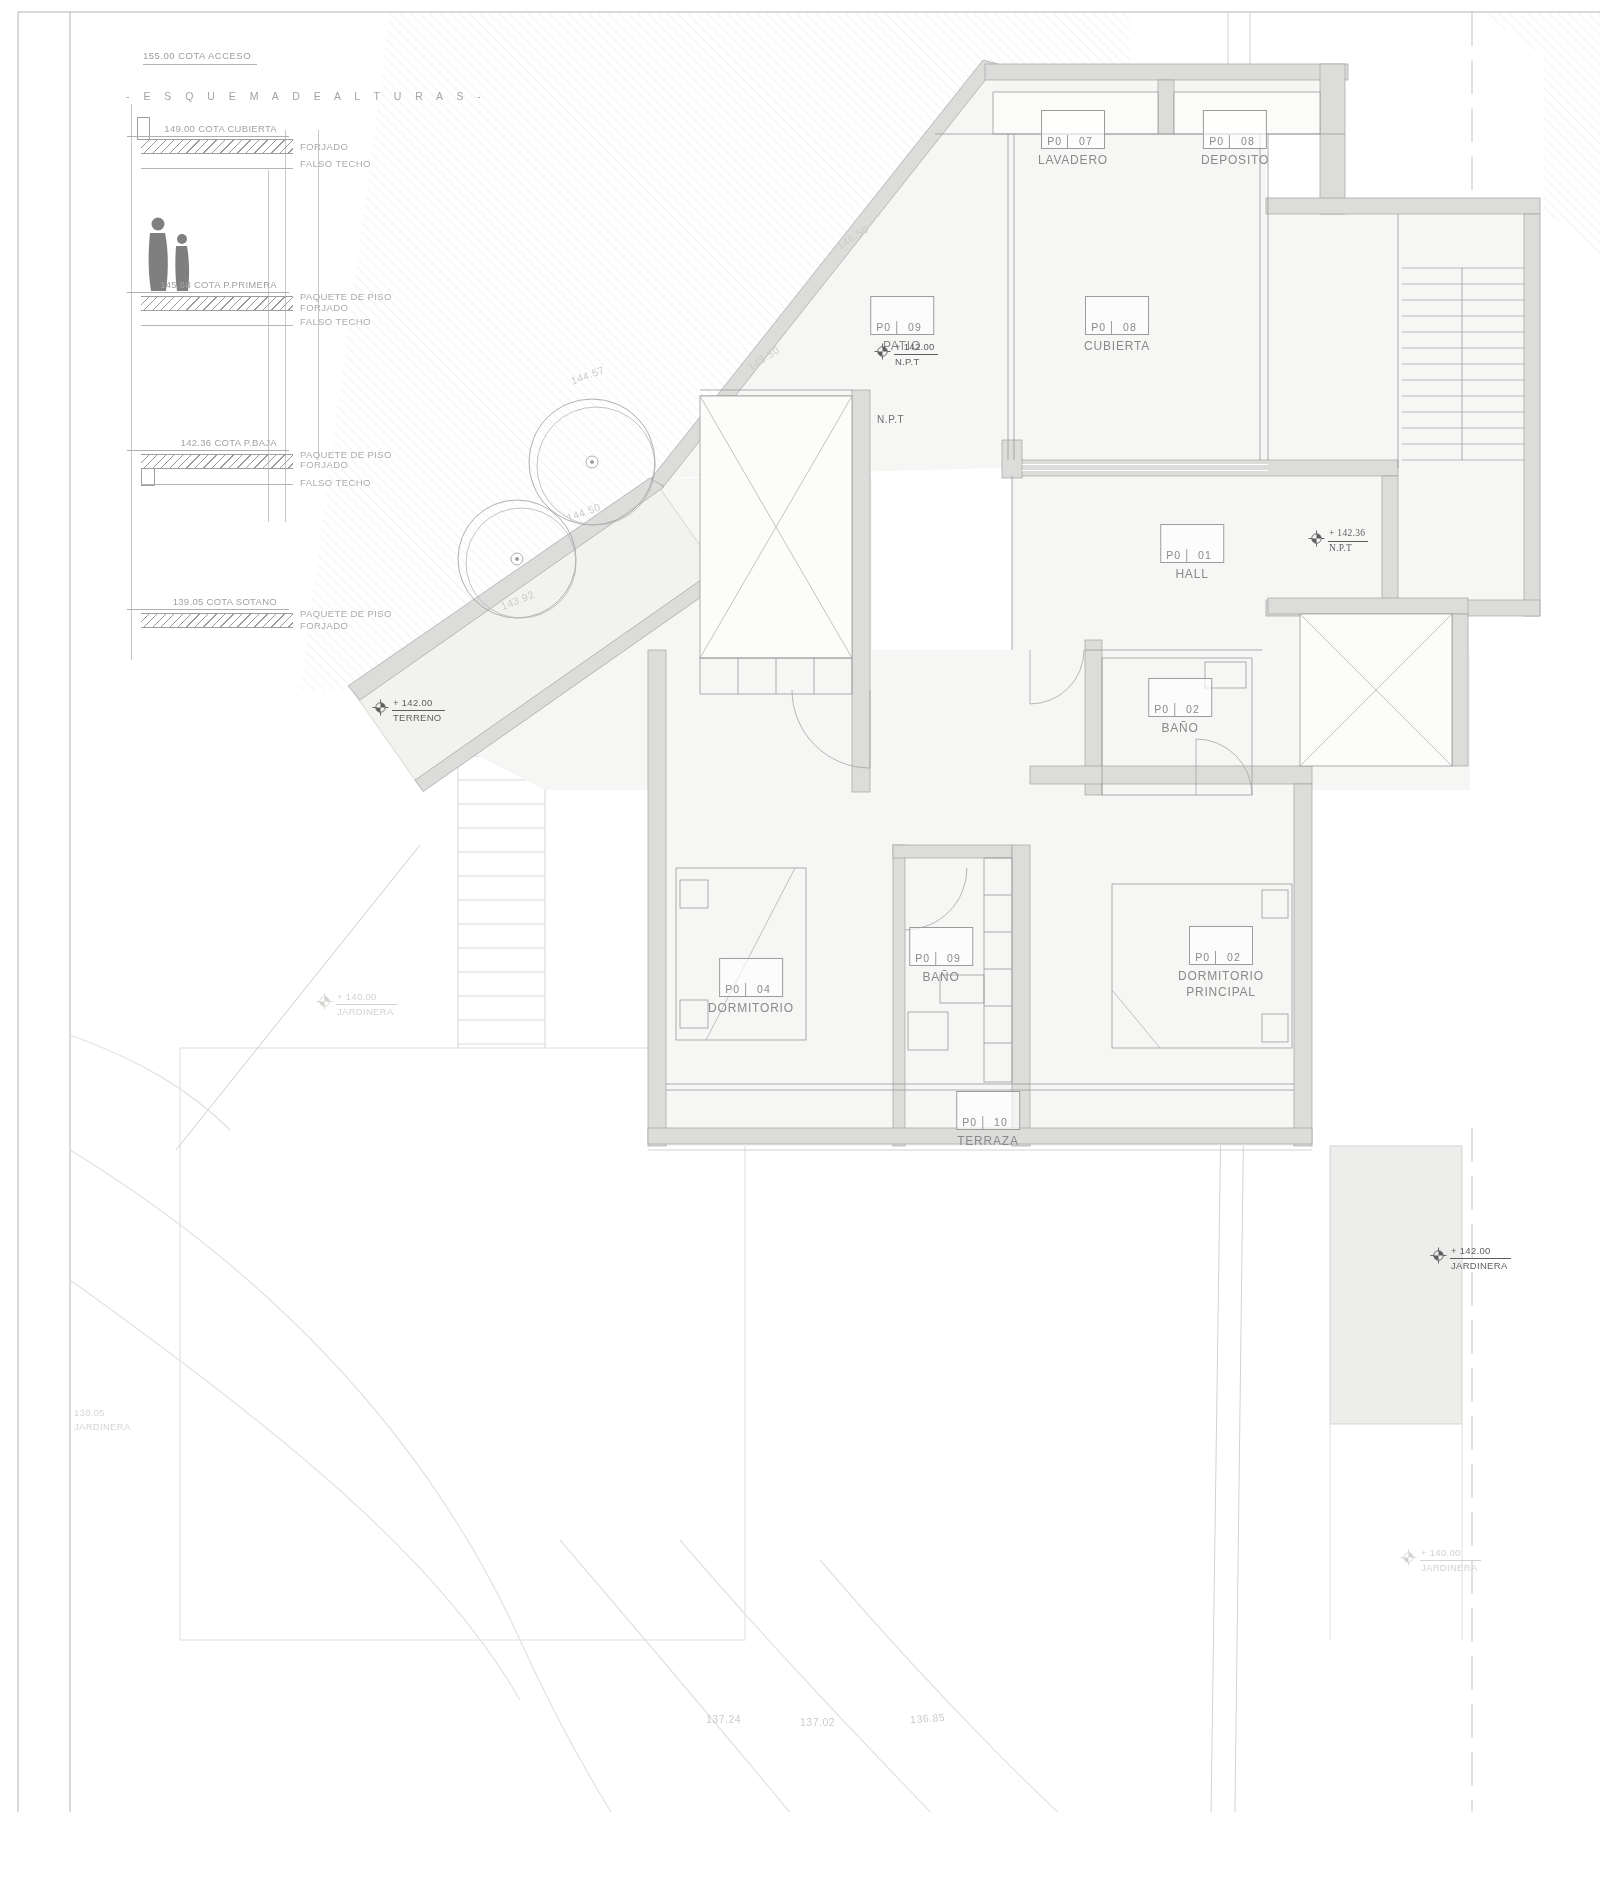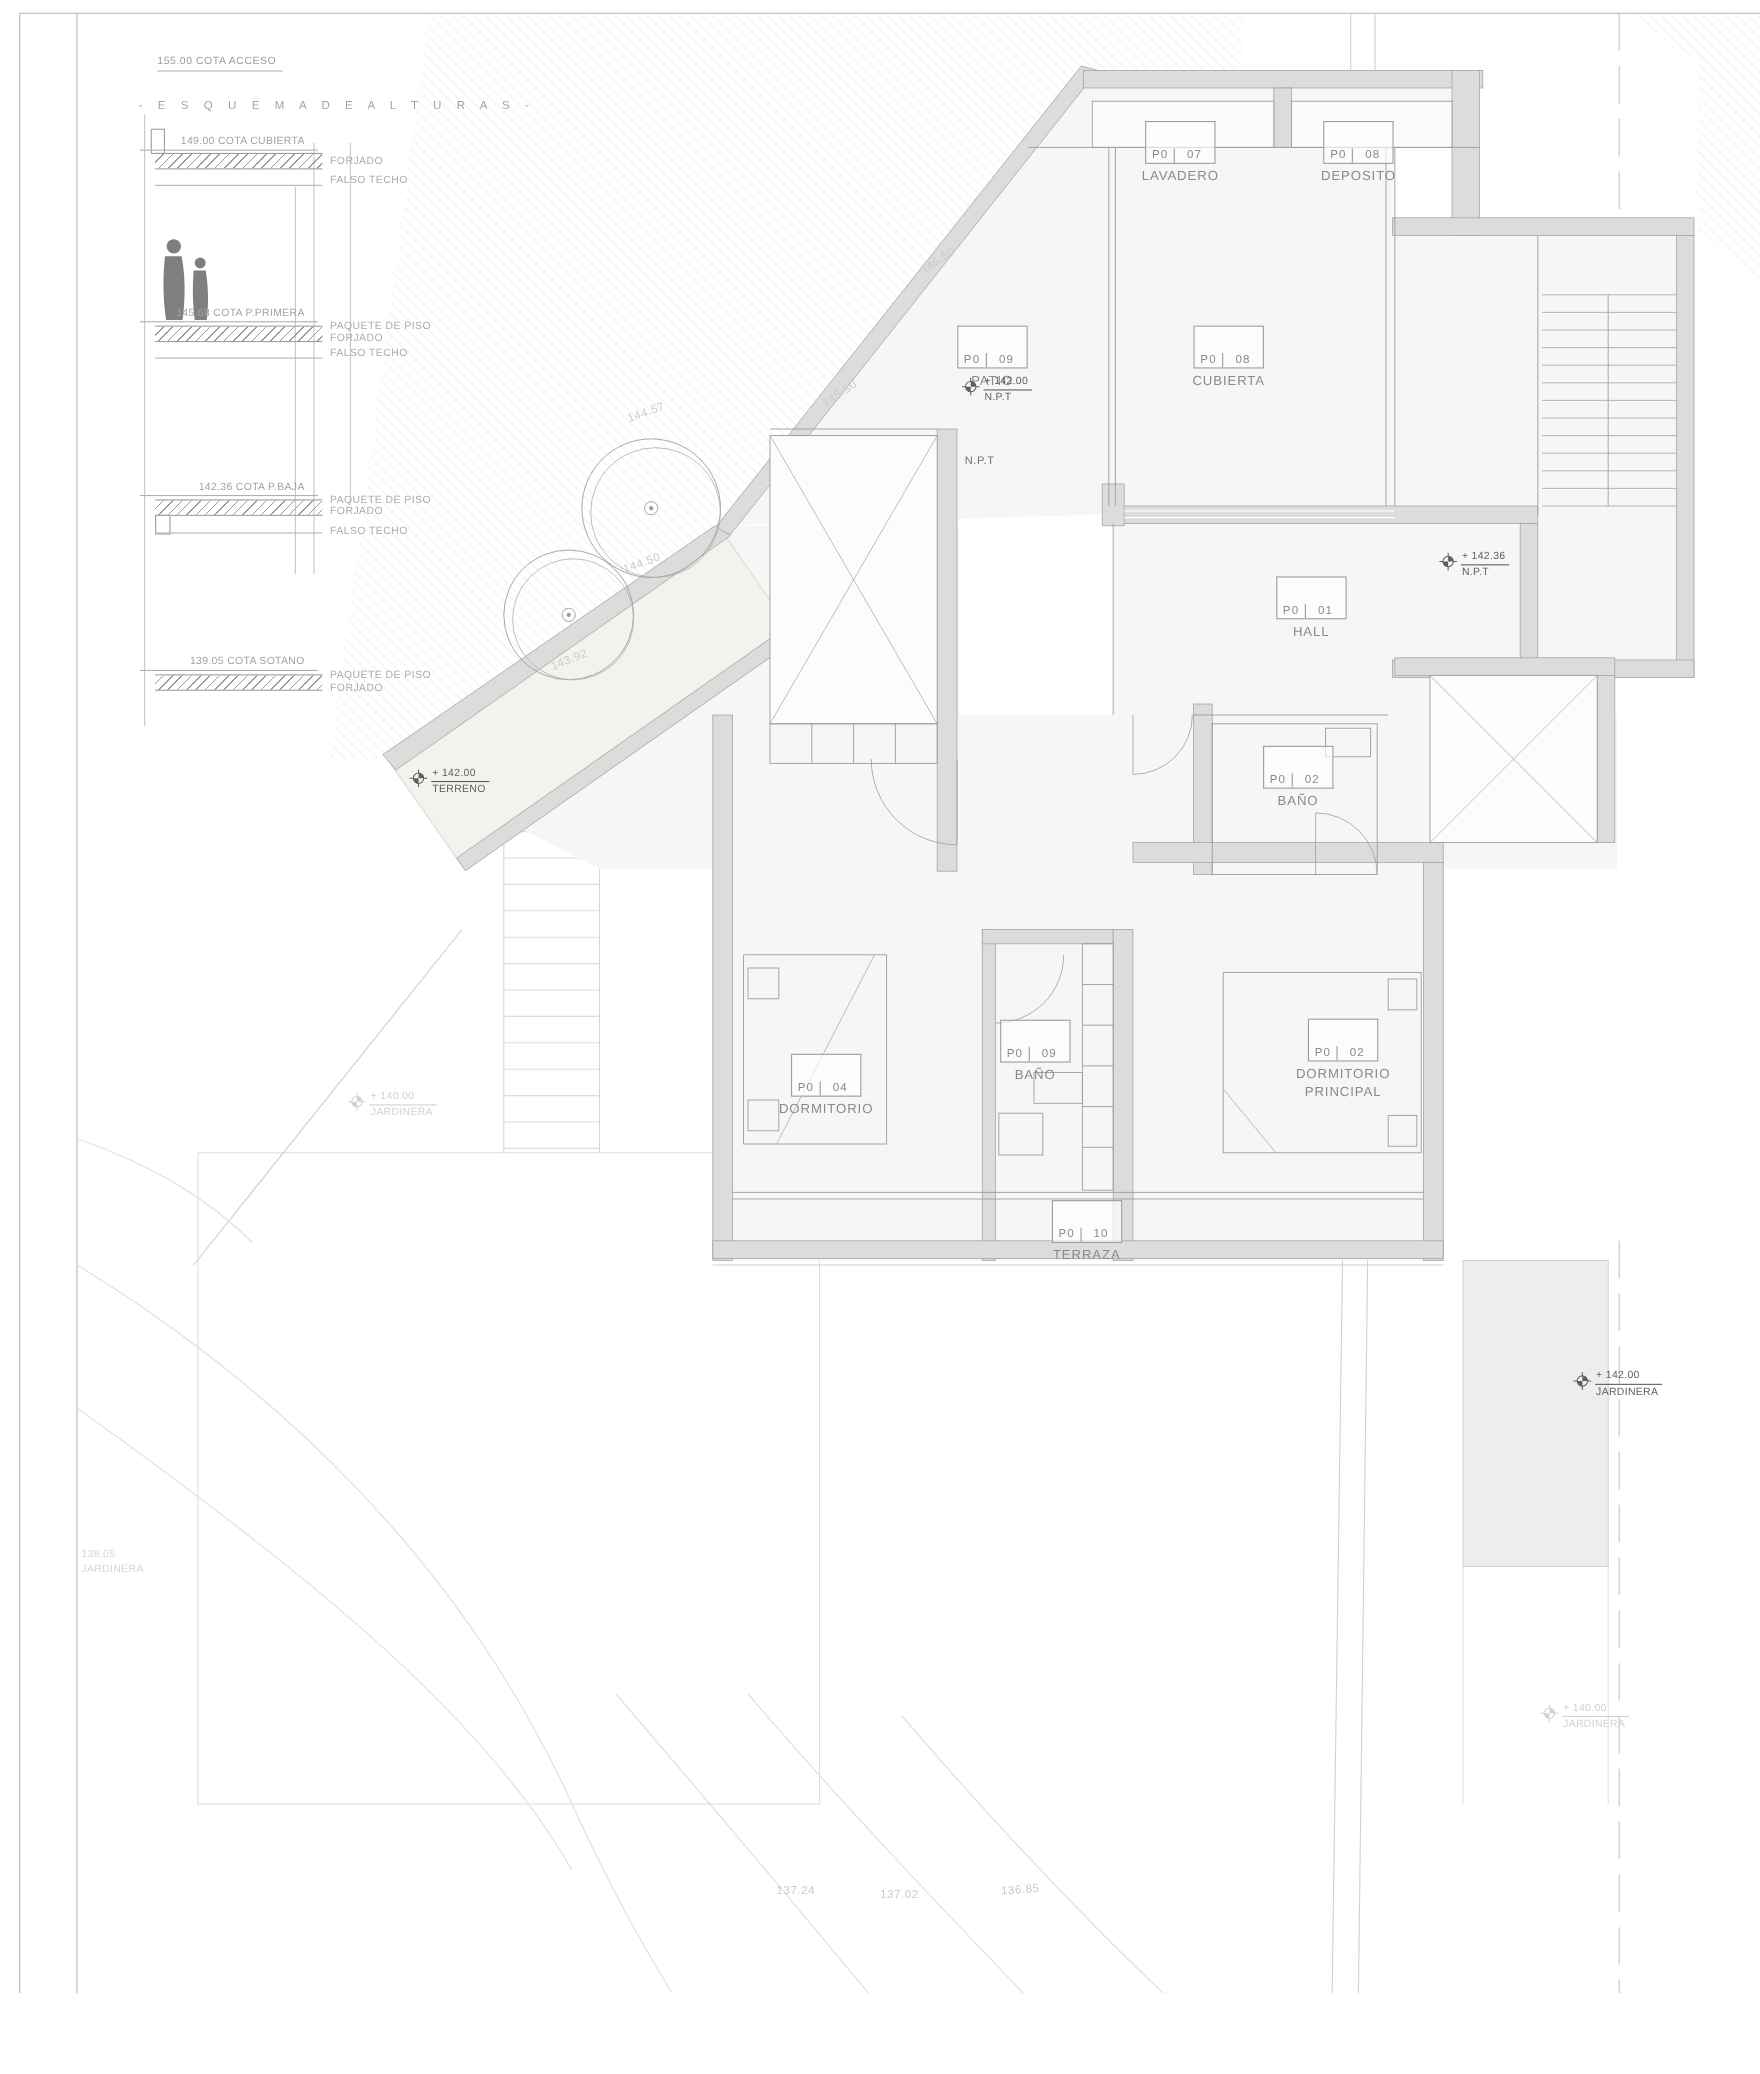--- a/index.html
+++ b/index.html
@@ -370,21 +370,21 @@
           <circle cx="9" cy="9" r="5"></circle>
         </g>
         <path d="M9 9 L9 4 A5 5 0 0 1 14 9 Z" fill="currentColor"></path>
         <path d="M9 9 L9 14 A5 5 0 0 1 4 9 Z" fill="currentColor"></path>
       </svg>
     <div>
         <div class="mval">+ 142.00</div>
         <div class="mlab">N.P.T</div>
       </div>
   </div>
-  <div class="marker" style="left:1308px;top:501px;">
+  <div class="marker" style="left:1308px;top:529px;font-family:Liberation Serif, serif;">
     <svg viewBox="0 0 18 18">
         <g stroke="currentColor" stroke-width="1" fill="none">
           <line x1="9" y1="0.5" x2="9" y2="4"></line>
           <line x1="9" y1="14" x2="9" y2="17.5"></line>
           <line x1="0.5" y1="9" x2="4" y2="9"></line>
           <line x1="14" y1="9" x2="17.5" y2="9"></line>
           <circle cx="9" cy="9" r="5"></circle>
         </g>
         <path d="M9 9 L9 4 A5 5 0 0 1 14 9 Z" fill="currentColor"></path>
         <path d="M9 9 L9 14 A5 5 0 0 1 4 9 Z" fill="currentColor"></path>

